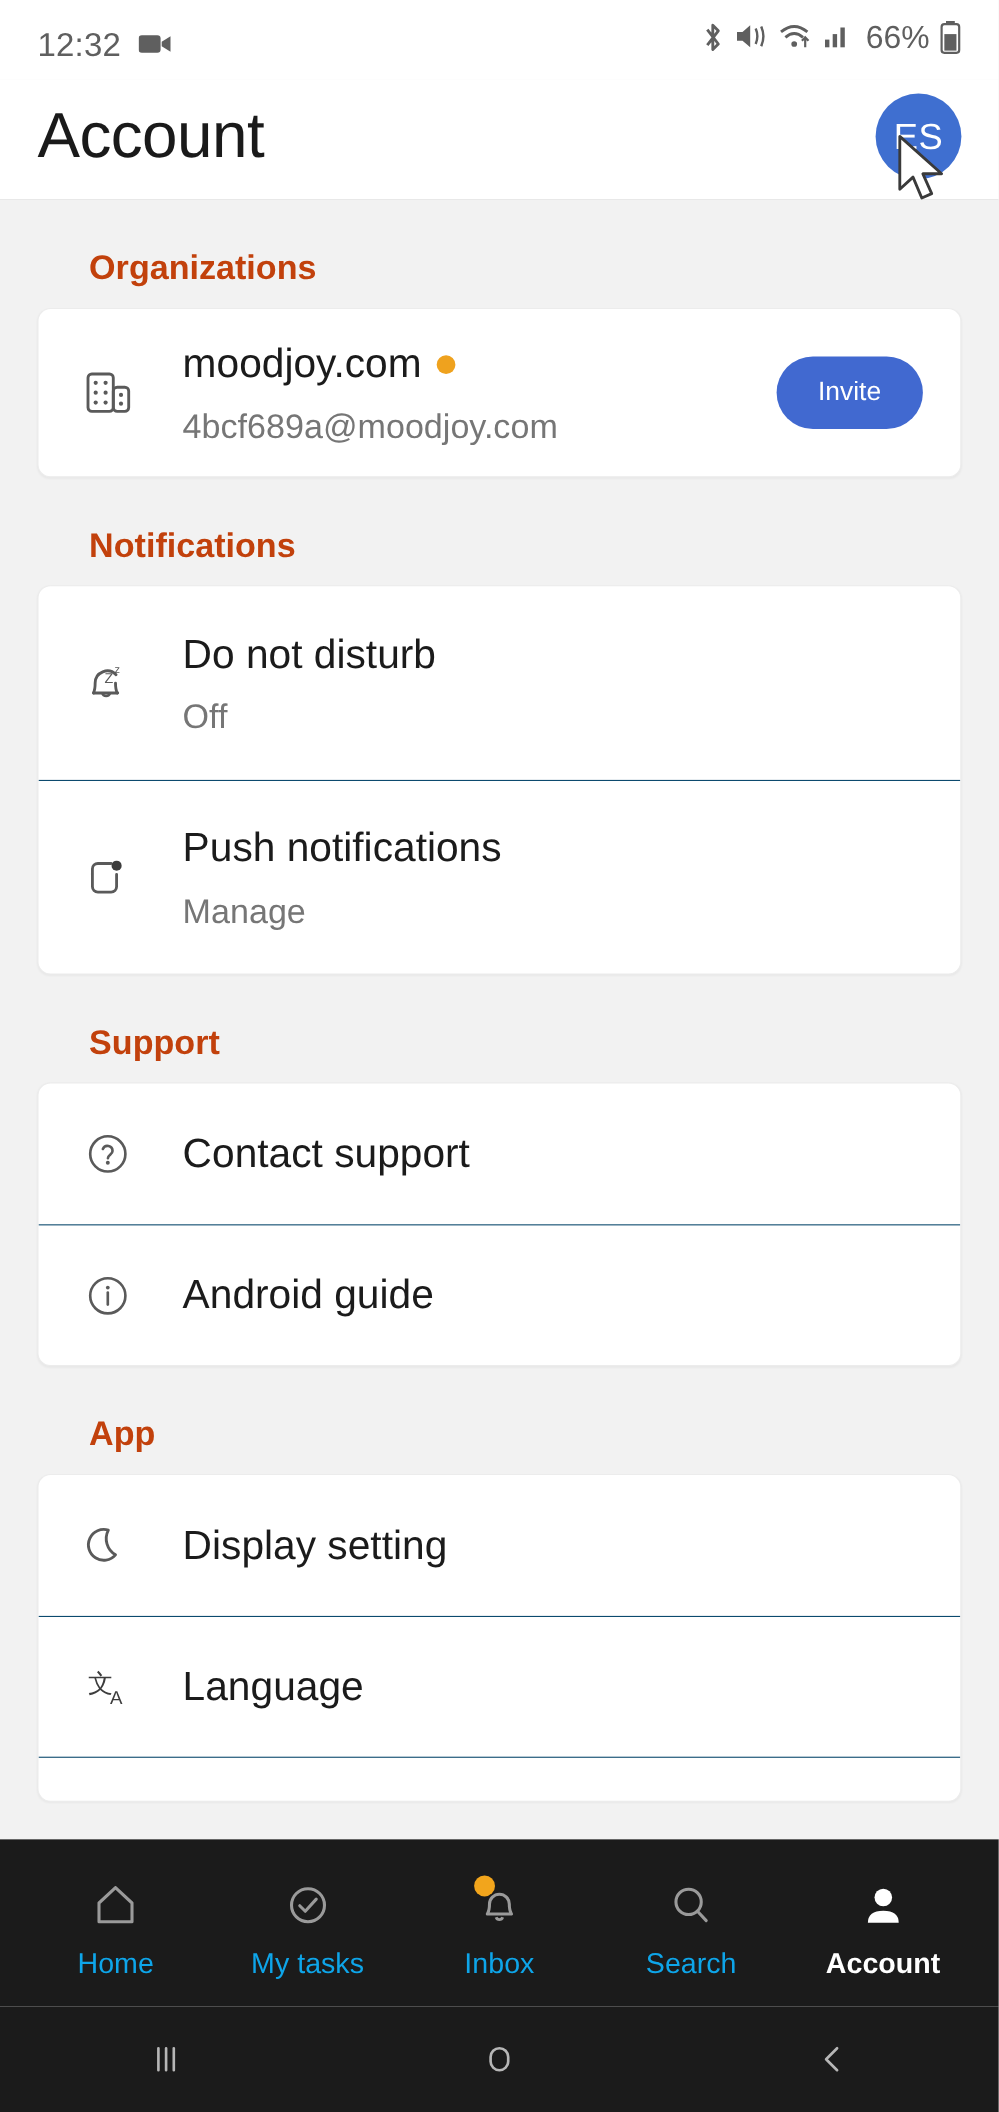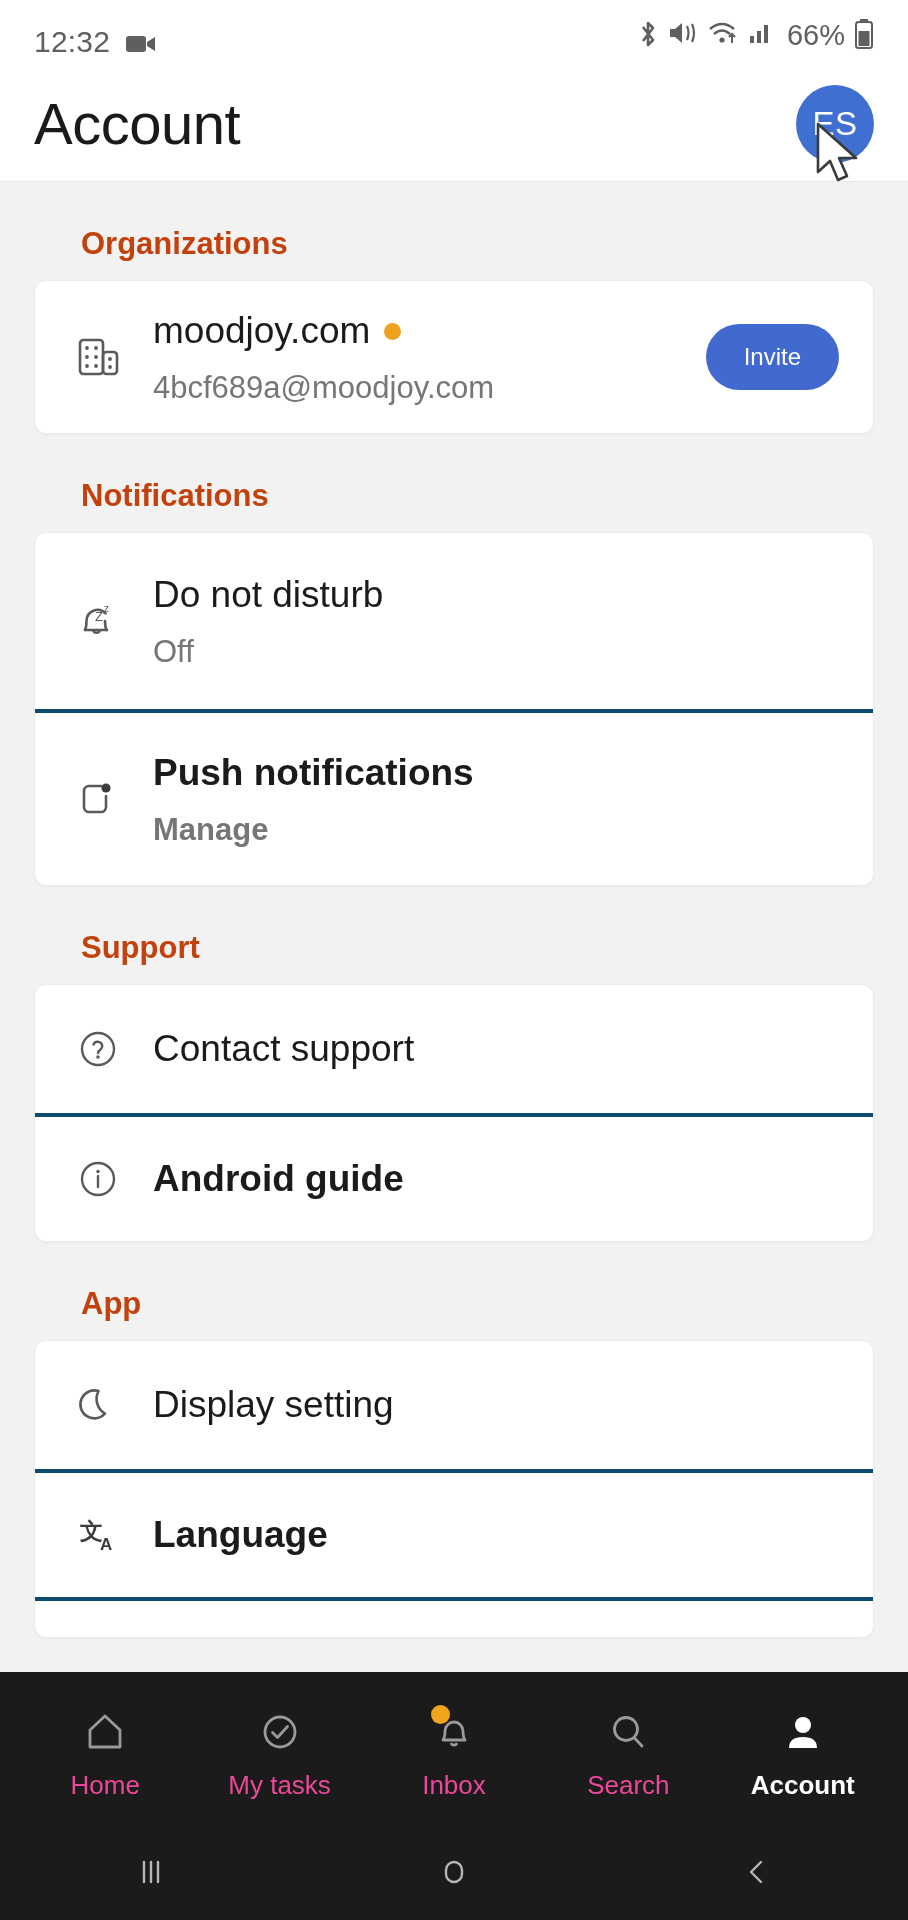--- a/index.html
+++ b/index.html
@@ -10,21 +10,21 @@
     overflow:hidden;
   }
   .phone { position:relative; width:908px; height:1920px; display:flex; flex-direction:column; background:#f2f2f2; }
 
   
   .statusbar {
     height:72px; background:#ffffff; flex:0 0 72px;
     display:flex; align-items:center; padding:0 34px;
     color:#6a6a6a;
   }
-  .sb-left { display:flex; align-items:flex-end; gap:16px;margin-top:12px; }
+  .sb-left { display:flex; align-items:center; gap:16px;margin-top:12px; }
   .sb-time { font-size:30px; color:#5f5f5f; letter-spacing:.2px; }
   .sb-spacer { flex:1; }
   .sb-right { display:flex; gap:9px; }
   .sb-batt-text { font-size:29px; color:#5f5f5f; margin-left:4px; }
 
   
   .appbar {
     background:#ffffff; flex:0 0 110px;
     display:flex; align-items:center; justify-content:space-between;
     padding:0 34px 6px 34px; position:relative;
@@ -46,24 +46,24 @@
     padding:44px 2px 18px 2px;
     margin-left:45px;
   }
   .card {
     background:#ffffff; border-radius:12px;
     border:1px solid #ececec;
     box-shadow:0 1px 2px rgba(0,0,0,.045);
     overflow:hidden;
   }
   .row {
-    display:flex; align-items:center; gap:26px;
+    display:flex; align-items:center; gap:39px;
     padding:0 34px; min-height:128px; position:relative;
   }
-  .row + .row { border-top:4px solid #0c4a6e;font-weight:bold; }
+  .row + .row { border-top:1px solid #0c4a6e; }
   .row-ico { flex:0 0 58px; height:58px; display:flex; align-items:center; justify-content:center; color:#5a5a5a; }
   .row-text { flex:1 1 auto; min-width:0; }
   .row-title { font-size:37px; color:#1b1b1b; line-height:1.25; display:flex; align-items:center; gap:14px; }
   .row-sub { font-size:31px; color:#767676; margin-top:16px; }
   .dot-orange { width:17px; height:17px; border-radius:50%; background:#efa21e; display:inline-block; }
 
   .btn-invite {
     flex:0 0 auto; background:#4169d0; color:#fff;
     border:none; border-radius:40px;
     padding:19px 38px; font-size:24px;
@@ -72,21 +72,21 @@
   .org-row { min-height:152px; align-items:center; }
 
   
   .tabbar {
     flex:0 0 152px; background:#1b1b1b;
     display:flex; align-items:center; justify-content:space-around;
     padding:14px 18px 6px 18px;
   }
   .tab { display:flex; flex-direction:column; align-items:center; gap:9px; width:148px; position:relative; }
   .tab-ico { height:58px; display:flex; align-items:center; justify-content:center; position:relative; color:#9a9a9a; }
-  .tab-label { font-size:26px; color:#ec4899; }
+  .tab-label { font-size:26px; color:#0ea5e9; }
   .tab.active .tab-ico { color:#ffffff; }
   .tab.active .tab-label { color:#ffffff; font-weight:bold; }
   .badge-dot {
     position:absolute; top:2px; right:26px;
     width:19px; height:19px; border-radius:50%; background:#f2a51c;
   }
 
   
   .navbar {
     flex:0 0 96px; background:#1b1b1b;

